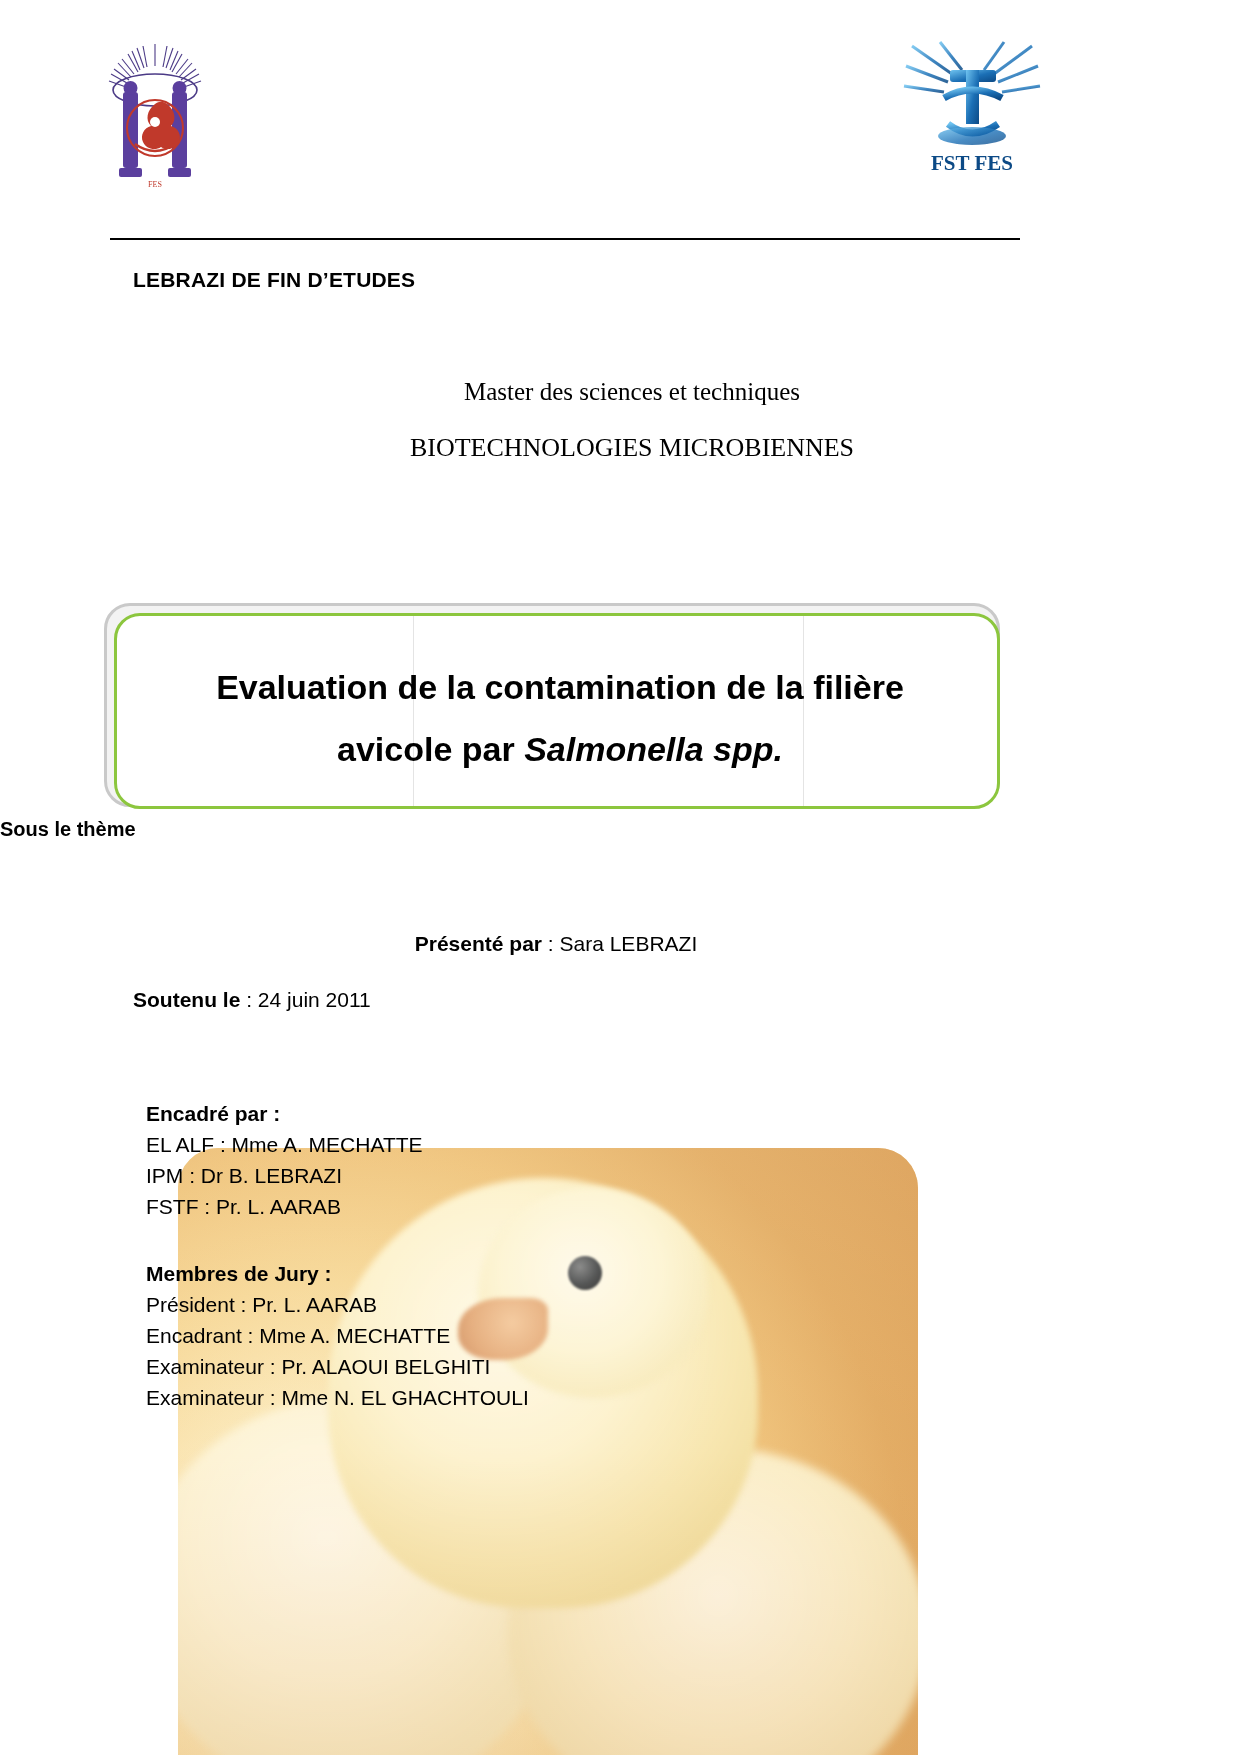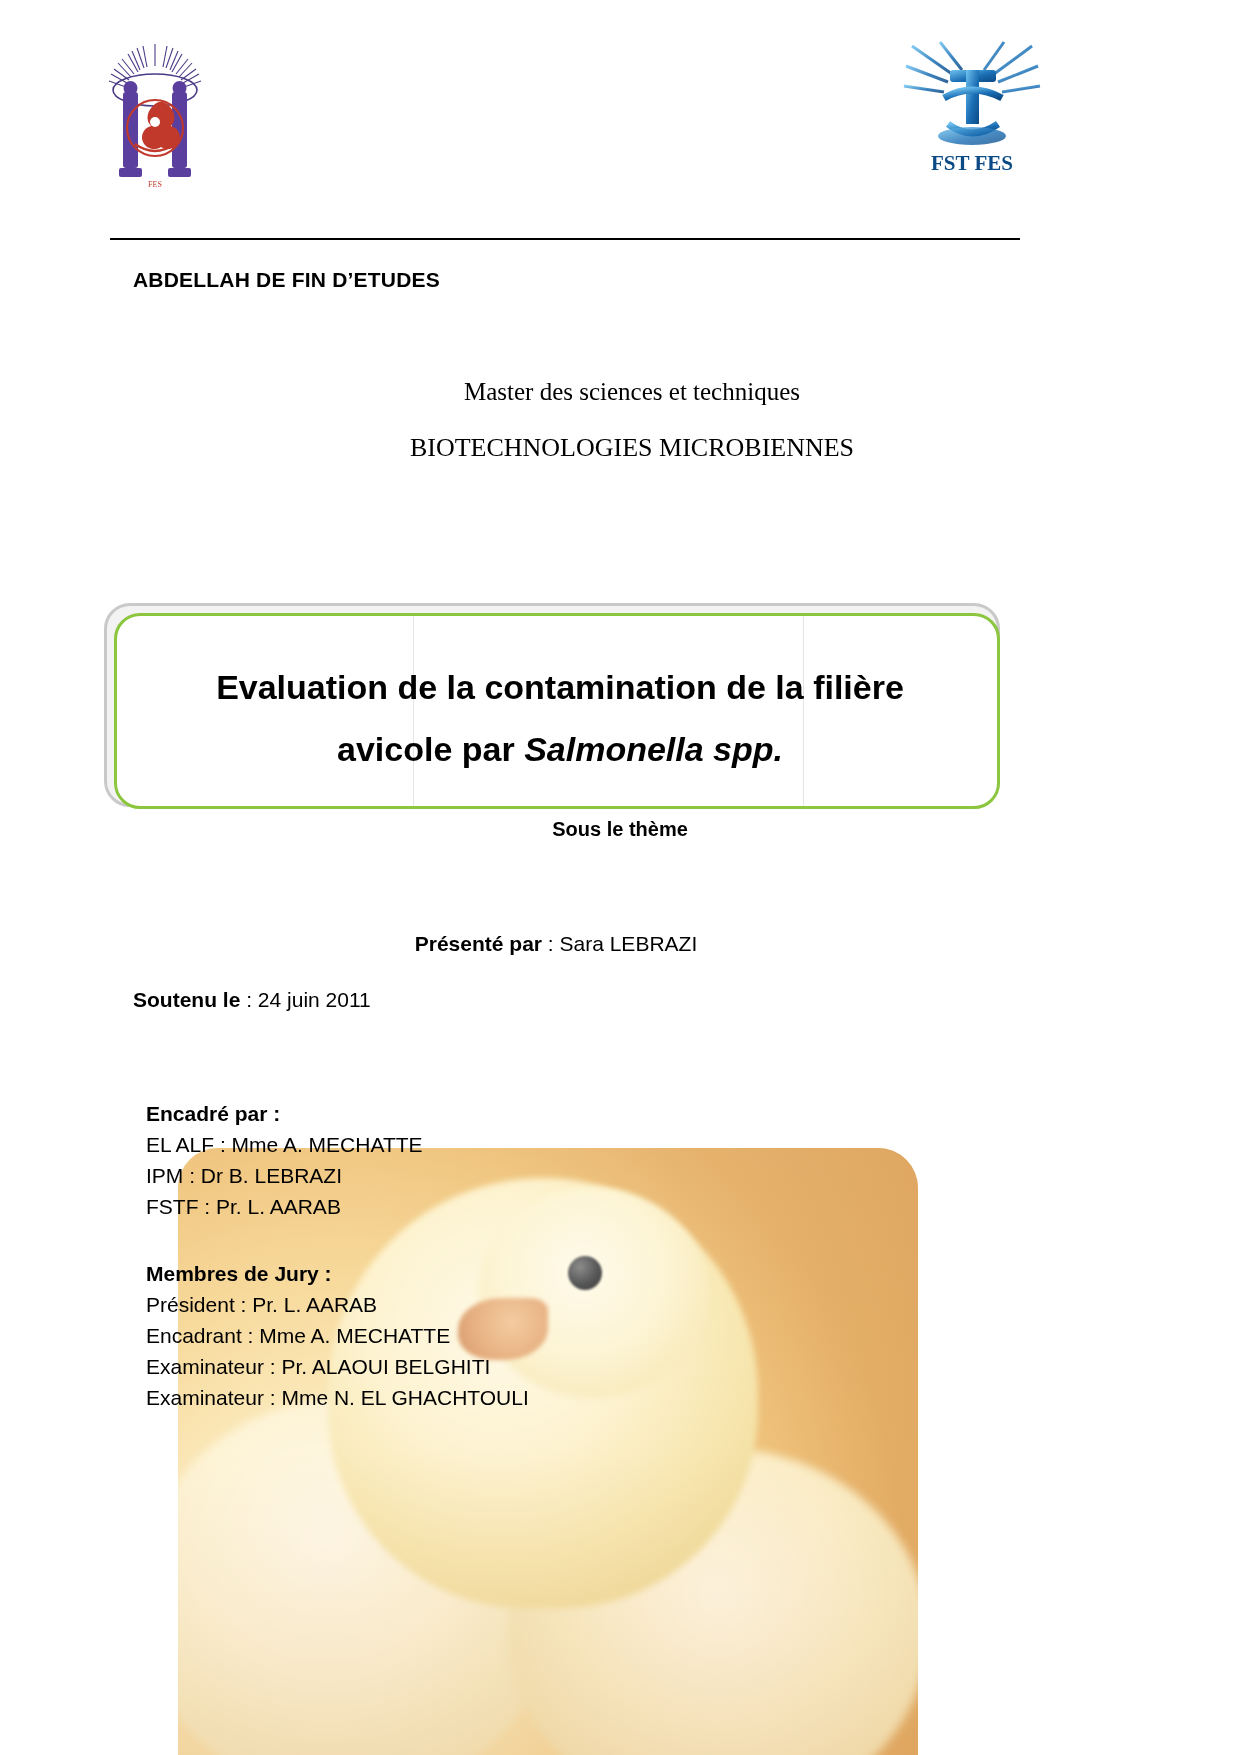--- a/index.html
+++ b/index.html
@@ -143,21 +143,20 @@
   .title-text .ital {
     font-style: italic;
     margin-top: 32px;
   }
 
   .sous-theme {
     position: absolute;
     top: 818px;
     left: 0;
     width: 1240px;
-    text-align: center;
     font-size: 20px;
     font-weight: bold;
   }
 
   .presente {
     position: absolute;
     top: 932px;
     left: 0;
     width: 1092px;
     text-align: center;
@@ -355,21 +354,21 @@
       <path d="M48 84 q24 18 50 0" fill="none" stroke="url(#fstg)" stroke-width="7"></path>
       <ellipse cx="72" cy="96" rx="34" ry="9" fill="url(#fstg)" opacity="0.8"></ellipse>
       <text x="72" y="130" font-size="21" font-weight="bold" font-family="Liberation Serif, serif" fill="#0c4a86" text-anchor="middle">FST FES</text>
     </svg>
   </div>
 
 </div>
 
 <div class="hr-main"></div>
 
-<div class="memoire">ABDELLAH DE FIN D’ETUDES</div>
+<div class="memoire">LEBRAZI DE FIN D’ETUDES</div>
 
 <div class="master-line">Master des sciences et techniques</div>
 <div class="bio-line">BIOTECHNOLOGIES MICROBIENNES</div>
 
 <div class="title-shadow"></div>
 <div class="title-box">
   <div class="divider d1"></div>
   <div class="divider d2"></div>
   <div class="title-text">
     <span>Evaluation de la contamination de la filière</span><br>

